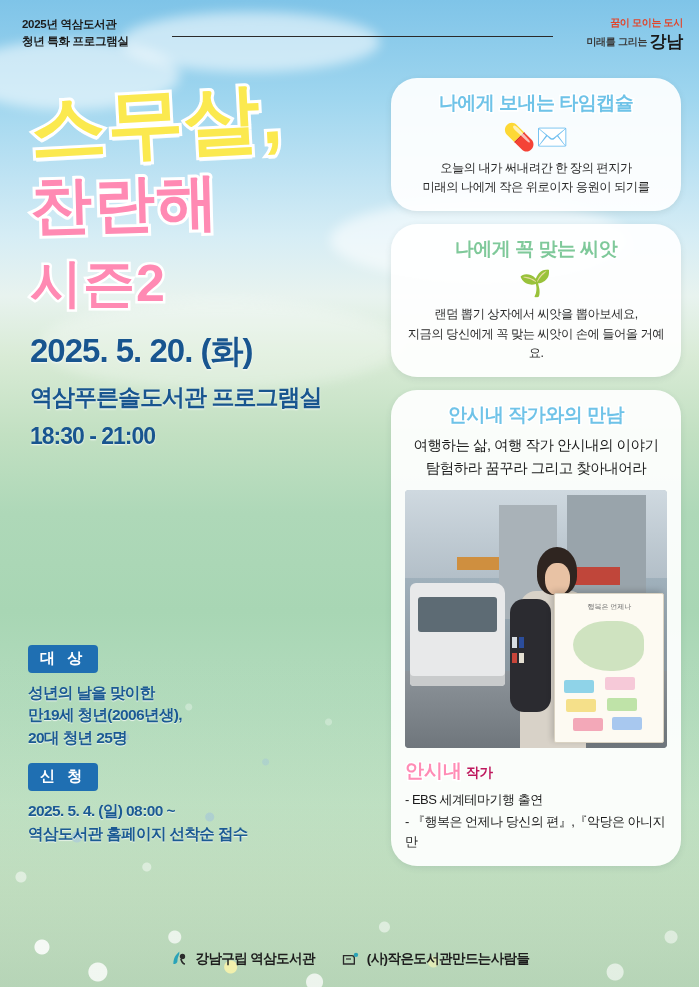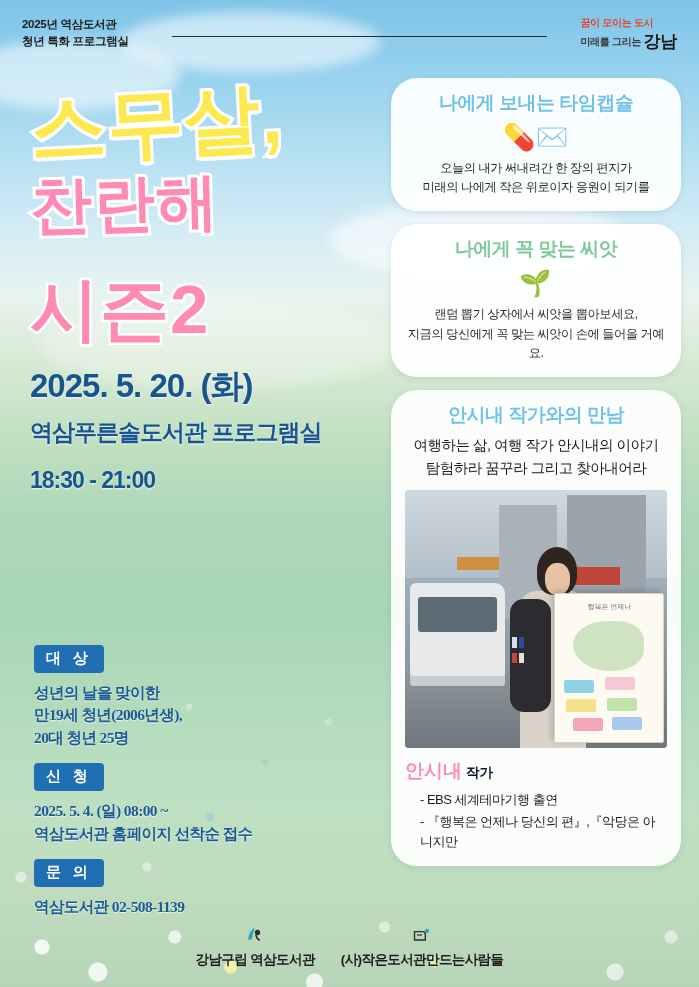--- a/index.html
+++ b/index.html
@@ -59,32 +59,32 @@
     pointer-events: none;
   }
   .grass-blur {
     position: absolute; left:0; right:0; bottom:0; height: 330px;
     background: linear-gradient(to top, rgba(120,175,125,0.45), rgba(150,200,150,0.12) 55%, rgba(255,255,255,0) 100%);
     pointer-events: none;
   }
 
   
   .header {
-    position: absolute; top: 16px; left: 22px; right: 22px; height: 40px;
+    position: absolute; top: 16px; left: 22px; right: 16px; height: 40px;
   }
   .header-line {
     position: absolute; left: 150px; right: 130px; top: 20px; height: 1px;
     background: #2a2a2a;
   }
   .header-title {
     font-size: 11.5px; line-height: 1.45; font-weight: 700; color: #1b1b1b;
     letter-spacing: -0.3px;
   }
   .gangnam-logo {
-    position: absolute; right: 0; top: 0; 
+    position: absolute; right: 0; top: 0; text-align: right;
   }
   .gn-top { font-size: 10px; color: #e2452b; font-weight: 700; letter-spacing: -0.3px; }
   .gn-bot { font-size: 10px; color: #3a3a3a; font-weight: 700; letter-spacing: -0.3px; }
   .gn-bot b { font-size: 17px; color: #1a1a1a; vertical-align: -2px; }
 
   
   .title-block { position: absolute; left: 30px; top: 85px; width: 380px; }
   .bigword {
     font-weight: 900; letter-spacing: 1px; line-height: 1;
     font-family: "Liberation Sans", sans-serif;
@@ -103,41 +103,41 @@
     paint-order: stroke fill;
     display: inline-block; margin-top: 12px; transform: rotate(-1.5deg);
   }
   .w3 {
     font-size: 62px; color: #ff8ab3;
     -webkit-text-stroke: 6px #ffffff;
     paint-order: stroke fill;
     display: inline-block; margin-top: 10px;
   }
   .w4 {
-    font-size: 69px; color: #ff8ab3;
+    font-size: 52px; color: #ff8ab3;
     -webkit-text-stroke: 5px #ffffff;
     paint-order: stroke fill;
-    display: inline-block; margin-top: 22px;
+    display: inline-block; margin-top: 4px;
   }
   .date-line {
     margin-top: 20px; font-size: 33px; font-weight: 800; color: #18558f;
     letter-spacing: -1px;
     text-shadow: 0 1px 2px rgba(255,255,255,0.8);
   }
   .place-line {
     margin-top: 8px; font-size: 23px; font-weight: 800; color: #18558f;
     letter-spacing: -1px; text-shadow: 0 1px 2px rgba(255,255,255,0.8);
   }
   .time-line {
-    margin-top: 19px; font-size: 23px; font-weight: 800; color: #18558f;
+    margin-top: 10px; font-size: 23px; font-weight: 800; color: #18558f;
     letter-spacing: -1px; text-shadow: 0 1px 2px rgba(255,255,255,0.8);
   }
 
   
-  .info { position: absolute; left: 34px; top: 645px; width: 350px; font-family: Liberation Serif, serif; }
+  .info { position: absolute; left: 28px; top: 645px; width: 350px; }
   .info-row { margin-bottom: 14px; }
   .info-chip {
     display: inline-block; background: #1f6fb2; color: #fff;
     font-size: 15px; font-weight: 800; letter-spacing: 4px;
     padding: 4px 12px 5px 12px; border-radius: 4px;
   }
   .info-body {
     margin-top: 9px; font-size: 15.5px; line-height: 1.45;
     color: #1b5a93; font-weight: 700; letter-spacing: -0.6px;
     text-shadow: 0 1px 1px rgba(255,255,255,0.75);
@@ -205,29 +205,29 @@
   .ph-t6 { left:52%; top:83%; background:#a8c8ef; }
 
   
   .author { margin-top: 10px; }
   .author-name {
     font-size: 19px; font-weight: 900; color: #ff8cb5;
     -webkit-text-stroke: 3px #ffffff; paint-order: stroke fill;
     display: inline-block;
     text-align: center;
   }
-  .author-suffix { font-size: 13.5px; font-weight: 700; color: #0f172a; margin-left: 4px; }
-  .author-list { margin-top: 6px; font-size: 13px; line-height: 1.55; color: #1b1b1b; letter-spacing:-0.5px;margin-left:15px; }
+  .author-suffix { font-size: 13.5px; font-weight: 700; color: #be185d; margin-left: 4px; }
+  .author-list { margin-top: 6px; font-size: 13px; line-height: 1.55; color: #1b1b1b; letter-spacing:-0.5px; }
 
   
   .footer {
     position: absolute; left: 0; right: 0; bottom: 18px;
     display: flex; justify-content: center; align-items: center; gap: 26px;
   }
-  .f-item { display: flex; align-items: center; gap: 6px; font-size: 13.5px; font-weight: 800; color: #1d1d1d; letter-spacing:-0.6px;flex-direction:column;}
+  .f-item { display: flex; align-items: center; gap: 6px; font-size: 13.5px; font-weight: 800; color: #1d1d1d; letter-spacing:-0.6px;}
   .f-mark { width: 20px; height: 20px; }
 </style>
 </head>
 <body>
 
 <div class="poster">
 
   <div class="cloud" style="left:-40px; top:40px; width:220px; height:70px;"></div>
   <div class="cloud" style="left:120px; top:12px; width:260px; height:60px;"></div>
   <div class="cloud" style="left:330px; top:200px; width:300px; height:80px;"></div>
@@ -264,24 +264,20 @@
     <div class="info-row">
       <span class="info-chip">대 상</span>
       <div class="info-body pre" style="white-space:pre-line">성년의 날을 맞이한
 만19세 청년(2006년생),
 20대 청년 25명</div>
     </div>
     <div class="info-row">
       <span class="info-chip">신 청</span>
       <div class="info-body" style="white-space:pre-line">2025. 5. 4. (일) 08:00 ~
 역삼도서관 홈페이지 선착순 접수</div>
-    </div>
-    <div class="info-row">
-      <span class="info-chip">문 의</span>
-      <div class="info-body" style="white-space:pre-line">역삼도서관 02-508-1139</div>
     </div>
   </div>
 
   <div class="cards">
 
     <div class="card">
       <div class="card-title blue">나에게 보내는 타임캡슐</div>
       <div class="card-icon">💊✉️</div>
       <div class="card-text" style="white-space:pre-line">오늘의 내가 써내려간 한 장의 편지가
 미래의 나에게 작은 위로이자 응원이 되기를</div>

